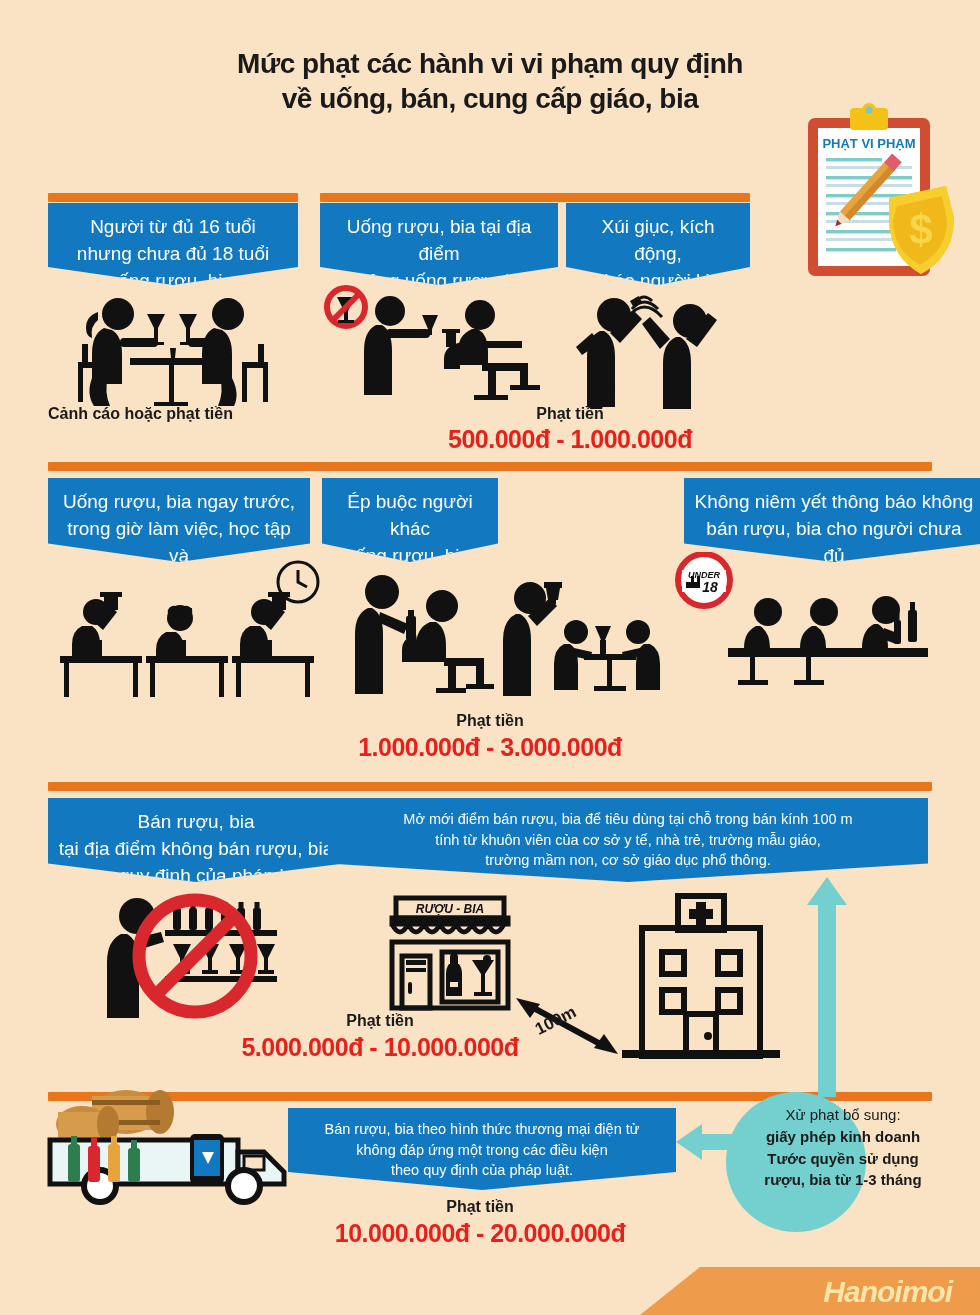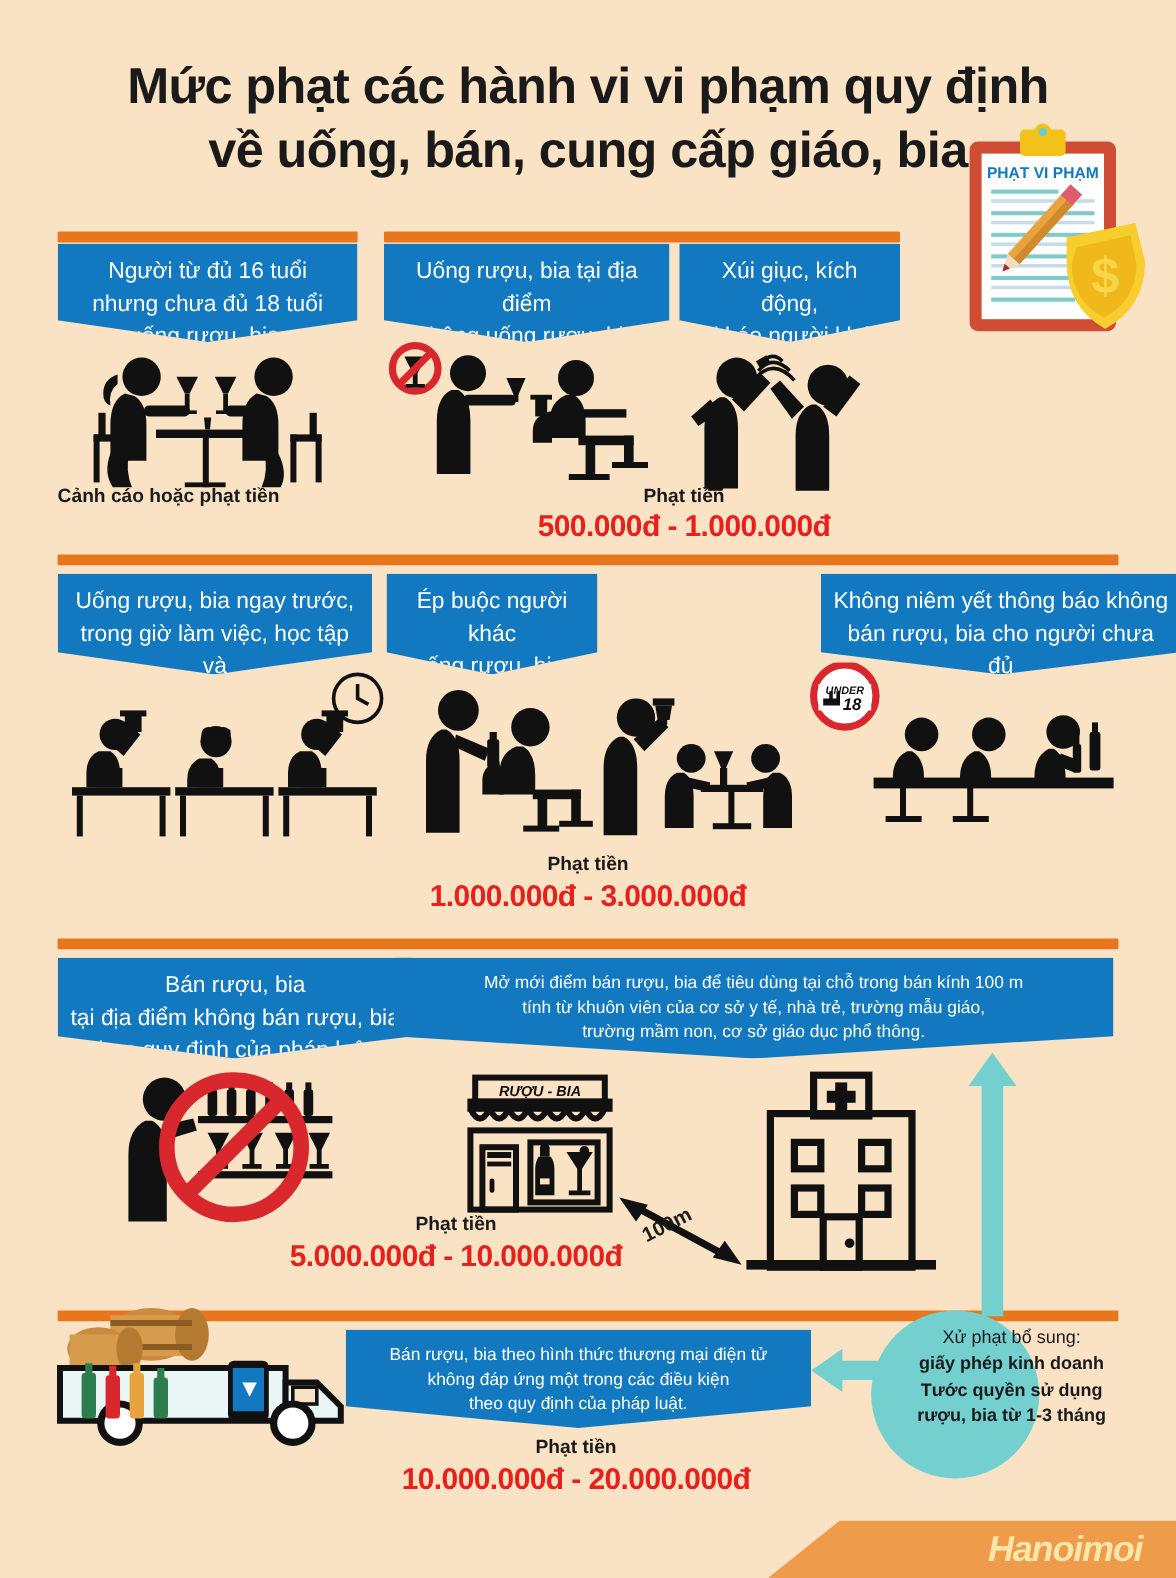--- a/index.html
+++ b/index.html
@@ -13,21 +13,21 @@
     position: relative;
     width: 980px; height: 1315px;
     background: #FAE2C4;
   }
 
   
   .title {
     position: absolute;
     left: 0; top: 46px; width: 980px;
     text-align: center;
-    font-size: 42px;
+    font-size: 28px;
     font-weight: bold;
     line-height: 1.26;
     color: #1A1A1A;
     letter-spacing: -0.5px;
   }
 
   
   .clipboard-art { position: absolute; left: 800px; top: 100px; width: 175px; height: 190px; }
 
   

